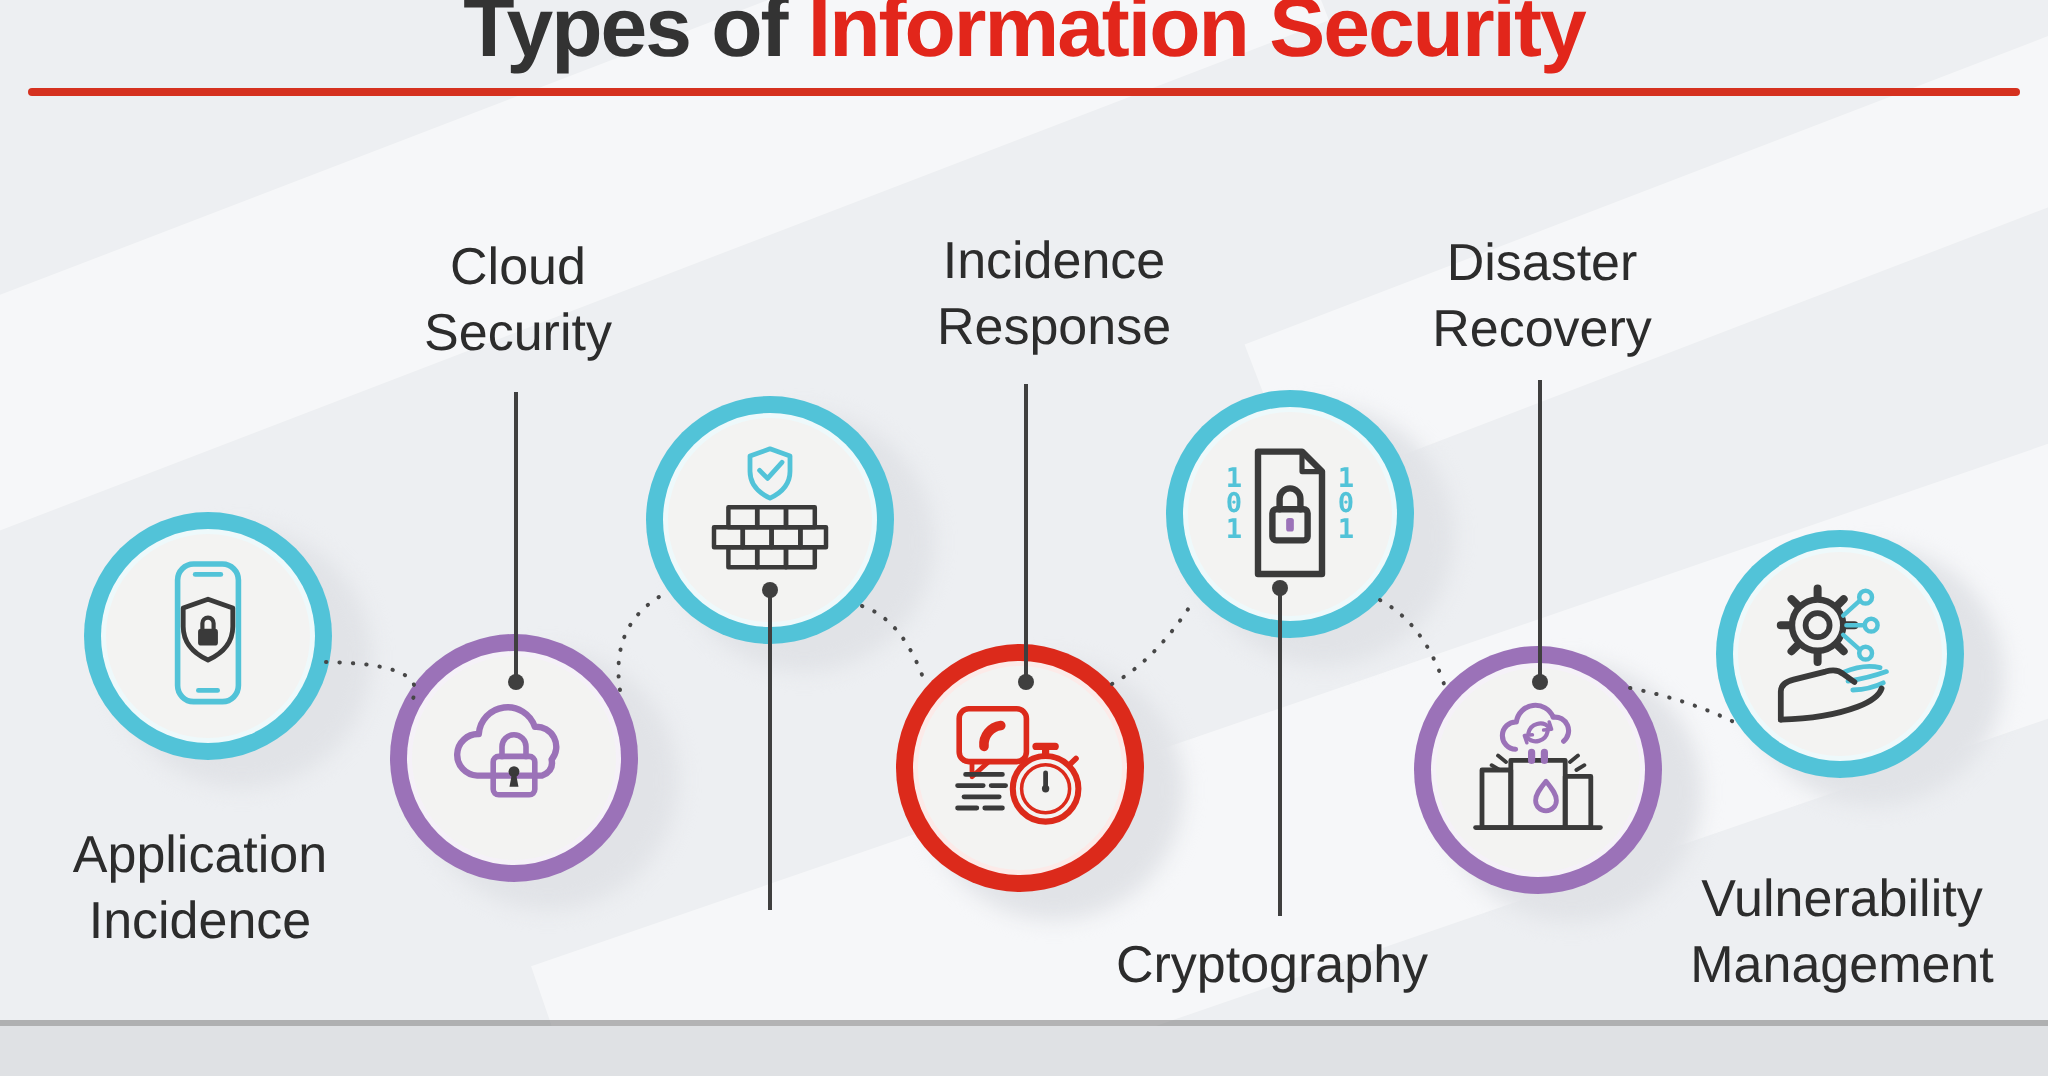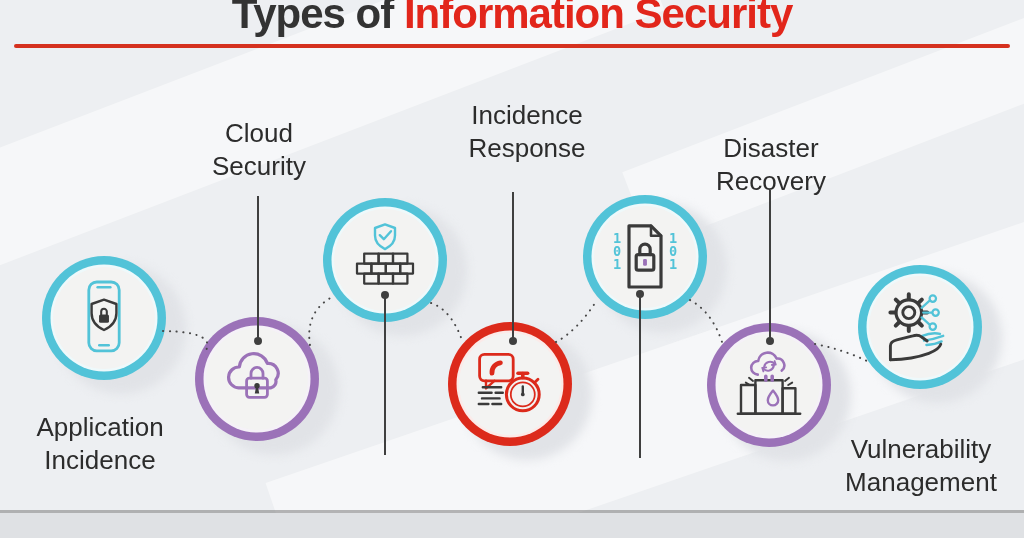--- a/index.html
+++ b/index.html
@@ -216,18 +216,19 @@
     <path class="solidline" d="M513,192 L513,341"></path>
       <circle class="enddot" cx="513" cy="341" r="4"></circle>
     <path class="solidline" d="M640,294 L640,458"></path>
       <circle class="enddot" cx="640" cy="294" r="4"></circle>
     <path class="solidline" d="M770,190 L770,341"></path>
       <circle class="enddot" cx="770" cy="341" r="4"></circle>
   </svg>
 
   <div class="label" style="left:5px;top:411px;width:190px">Application Incidence</div>
   <div class="label" style="left:179px;top:117px;width:160px">Cloud Security</div>
-  <div class="label" style="left:427px;top:99px;width:200px">Incidence Response</div>
-  <div class="label" style="left:686px;top:132px;width:170px">Disaster Recovery</div>
+  <div class="label" style="left:427px;top:114px;width:200px">Incidence Response</div>
+  <div class="label" style="left:511px;top:466px;width:250px">Cryptography</div>
+  <div class="label" style="left:686px;top:115px;width:170px">Disaster Recovery</div>
   <div class="label" style="left:816px;top:433px;width:210px">Vulnerability Management</div>
 
   <div class="bottom-rule"></div>
 </div>
 
 </body></html>

